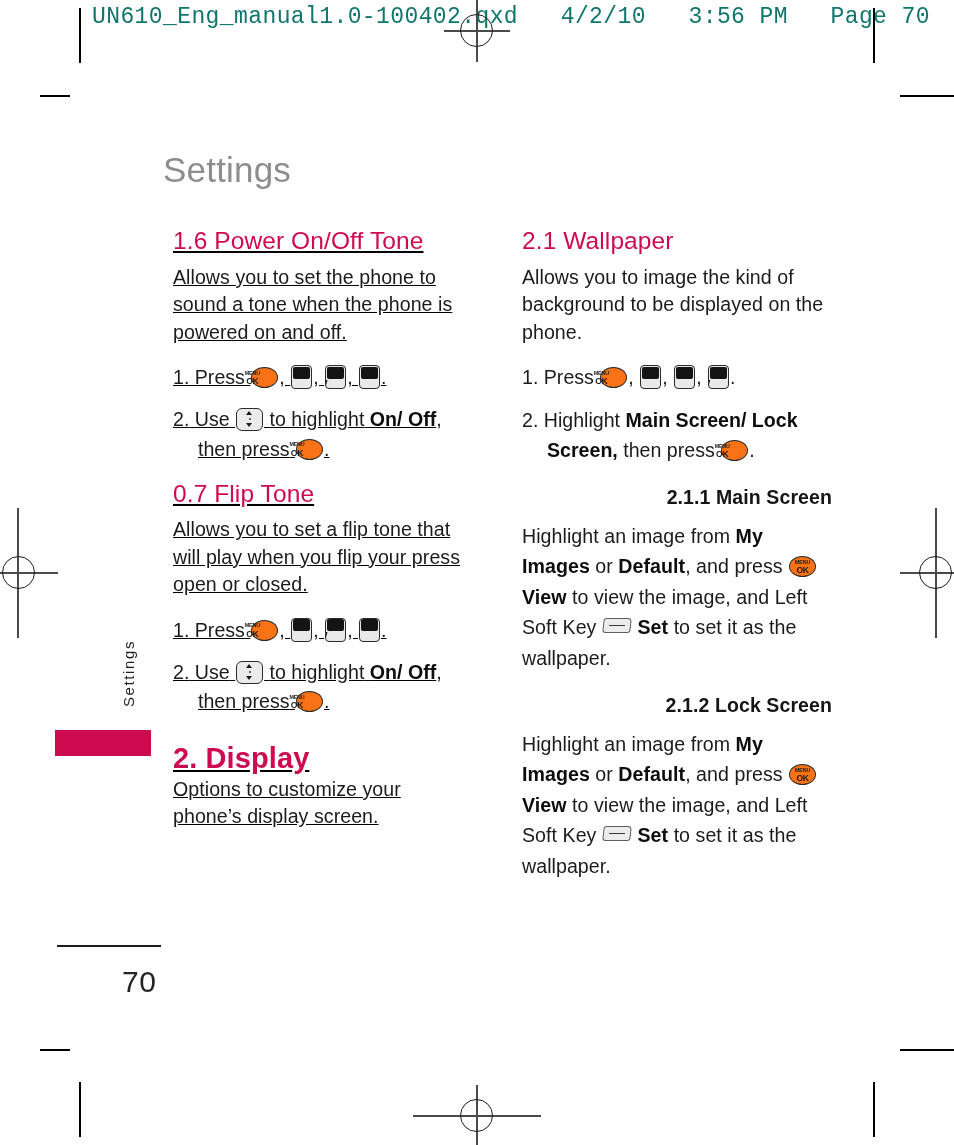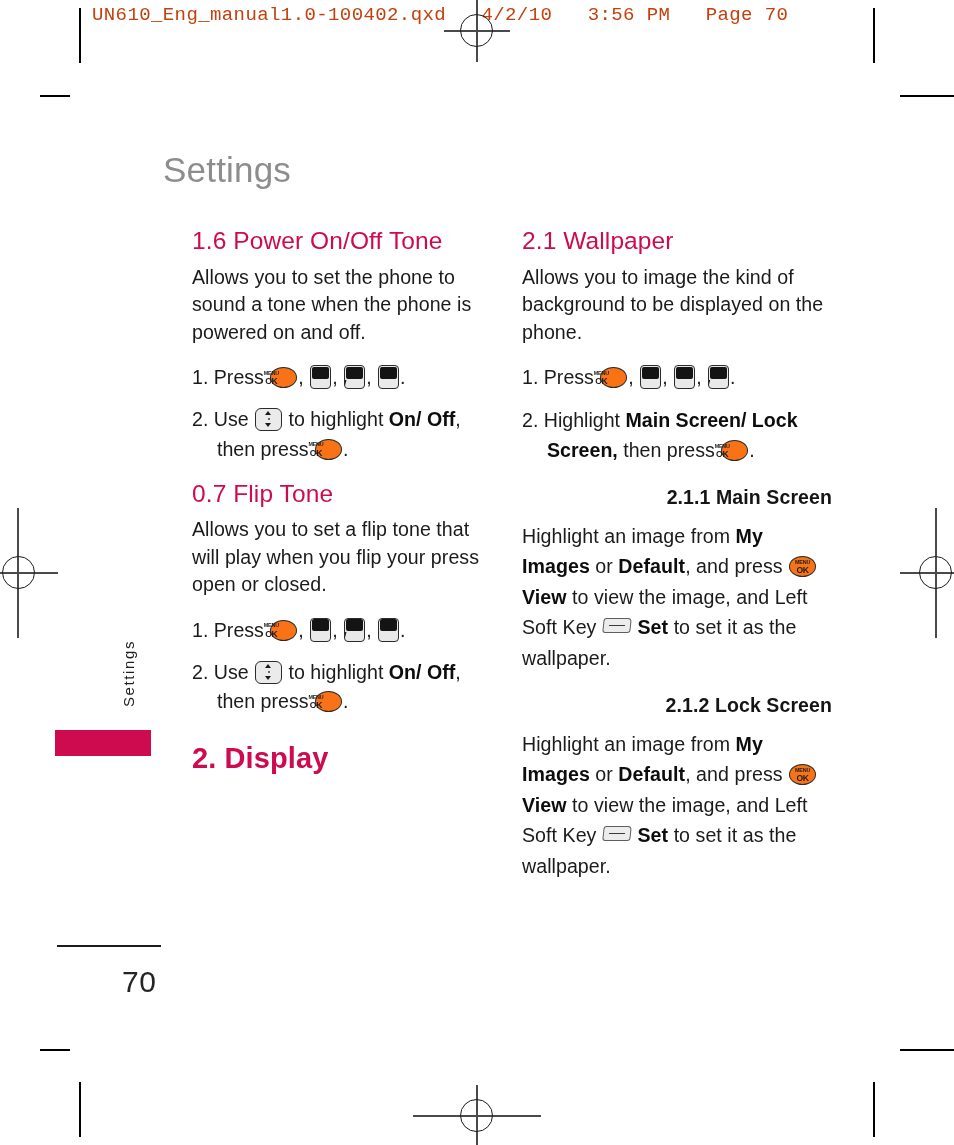--- a/index.html
+++ b/index.html
@@ -23,42 +23,42 @@
     box-sizing: border-box;
   }
   .reg-target .vl { position: absolute; background: #4a4a4a; }
   .reg-target .hl { position: absolute; background: #4a4a4a; }
 
   
   .proof-header {
     position: absolute;
     left: 92px; top: 4px;
     font-family: "Liberation Mono", monospace;
-    font-size: 19px;
+    font-size: 23px;
     letter-spacing: 0.4px;
-    color: #c2410c;
+    color: #0f766e;
     white-space: pre;
   }
 
   
   .page-title {
     position: absolute;
     left: 163px; top: 150px;
     font-size: 35px;
     color: #8d8d8d;
     font-weight: 400;
     letter-spacing: 0.2px;
   }
 
   .col {
     position: absolute;
     top: 228px;
     width: 300px;
   }
-  .col-left  { left: 192px; }
+  .col-left  { left: 173px; text-decoration: underline; }
   .col-right { left: 522px; width: 310px; }
 
   h2.sec {
     margin: 0 0 9px 0;
     font-size: 24.5px;
     font-weight: 400;
     color: #ce0b4e;
     letter-spacing: 0.1px;
     line-height: 1.1;
   }
@@ -327,20 +327,21 @@
     </span>
     <span>to highlight</span>
     <b>On/ Off</b><span>, then press</span>
     <span class="key key-ok">
       <span class="t t1">MENU</span>
       <span class="t t2">OK</span>
     </span><span>.</span>
   </p>
 
   <h2 class="sec big" style="margin-top:26px;">2. Display</h2>
+  <p class="body">Options to customize your phone’s display screen.</p>
 </div>
 
 <div class="col col-right">
 
   <h2 class="sec">2.1 Wallpaper</h2>
   <p class="body">Allows you to image the kind of background to be displayed on the phone.</p>
 
   <p class="step">
     <span>1.</span>
     <span>Press</span>

